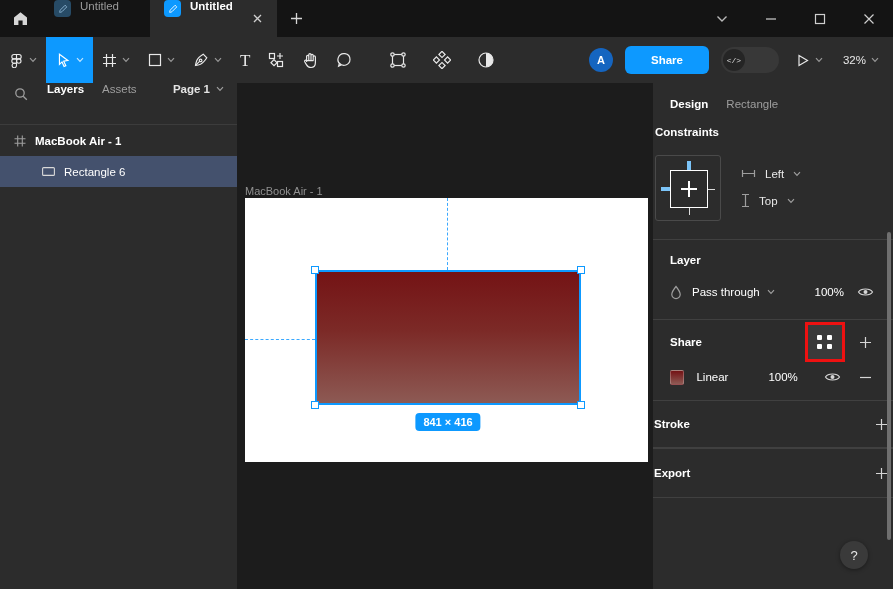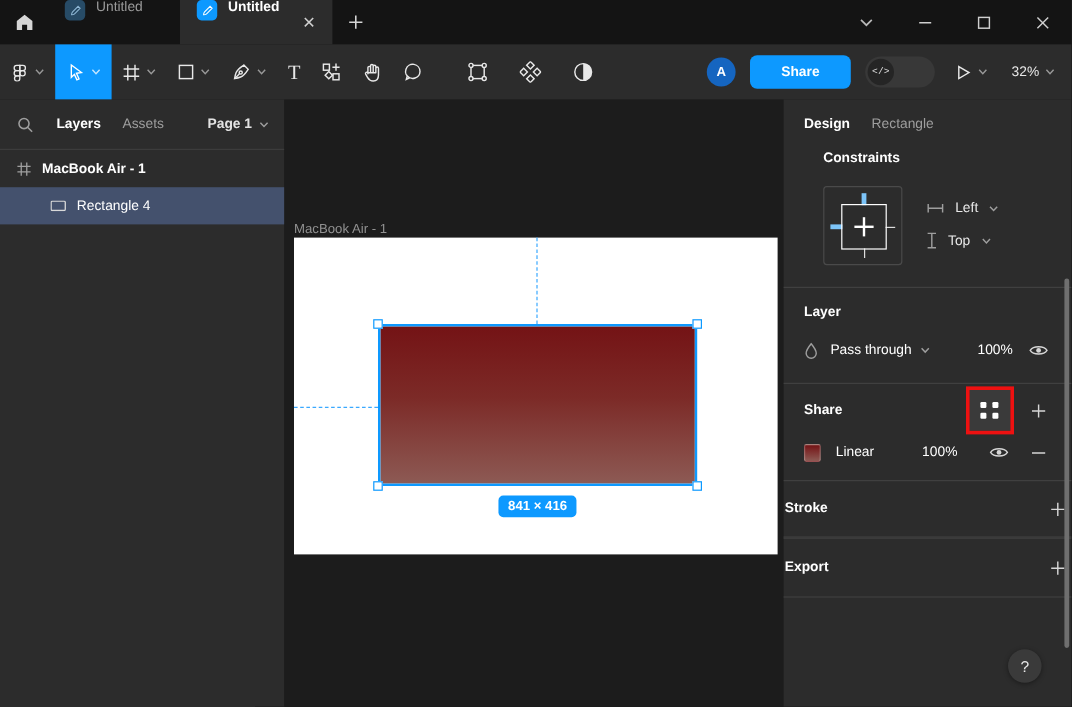--- a/index.html
+++ b/index.html
@@ -34,21 +34,21 @@
   .chev { opacity:.75; }
   .avatar { width:24px; height:24px; border-radius:50%; background:#1565c0; color:#fff; font-size:11px; font-weight:700; display:flex; align-items:center; justify-content:center; cursor:pointer; }
   .share-btn { background:#0d99ff; color:#fff; font-size:11.5px; font-weight:600; border:none; border-radius:6px; padding:8px 26px; cursor:pointer; }
   .dev-toggle { width:58px; height:26px; border-radius:13px; background:#383838; display:flex; align-items:center; padding:2px; cursor:pointer; }
   .dev-knob { width:22px; height:22px; border-radius:50%; background:#252525; color:#ddd; font-size:8px; font-family:"Liberation Mono", monospace; display:flex; align-items:center; justify-content:center; }
   .zoom-ctl, .present-ctl { display:flex; align-items:center; gap:5px; color:#e8e8e8; cursor:pointer; padding:0 4px; }
   .zoom-ctl span { font-size:11.5px; }
 
   
   .left-panel { position:absolute; top:83px; left:0; width:237px; bottom:0; background:#2c2c2c; }
-  .lp-header { height:42px; display:flex; align-items:center; padding:0 13px; gap:18px; border-bottom:1px solid #3c3c3c; }
+  .lp-header { height:42px; display:flex; align-items:flex-start; padding:0 13px; gap:18px; border-bottom:1px solid #3c3c3c; }
   .lp-tab { font-size:11.5px; color:#9e9e9e; cursor:pointer; }
   .lp-tab.active { color:#fff; font-weight:700; }
   .page-select { margin-left:auto; display:flex; align-items:center; gap:6px; color:#e3e3e3; font-weight:600; cursor:pointer; }
   .layer-row { height:31px; display:flex; align-items:center; gap:9px; cursor:pointer; color:#fff; }
   .layer-row.frame { padding-left:14px; font-weight:700; }
   .layer-row.child { padding-left:42px; }
   .layer-row.selected { background:#44516d; }
 
   
   .canvas { position:absolute; top:83px; left:237px; width:416px; bottom:0; background:#1c1c1c; }
@@ -65,21 +65,21 @@
   .guide-v { position:absolute; left:210px; top:115px; height:72px; border-left:1px dashed #3aa9ff; }
   .guide-h { position:absolute; left:8px; top:256px; width:70px; border-top:1px dashed #3aa9ff; }
   .size-badge { position:absolute; left:211px; top:330px; transform:translateX(-50%); background:#0d99ff; color:#fff; font-size:11px; font-weight:600; padding:3px 8px; border-radius:4px; white-space:nowrap; }
 
   
   .right-panel { position:absolute; top:83px; right:0; width:240px; bottom:0; background:#2c2c2c; }
   .rp-tabs { height:42px; display:flex; align-items:center; gap:18px; padding:0 17px; }
   .rp-tab { color:#9e9e9e; cursor:pointer; }
   .rp-tab.active { color:#fff; font-weight:700; }
   .rp-title { font-weight:700; font-size:11.5px; color:#fff; }
-  .constraints-block { padding:1px 33px 0; height:114px; }
+  .constraints-block { padding:1px 2px 0; height:114px; }
   .constraint-area { display:flex; gap:20px; margin-top:17px; }
   .cw { position:relative; width:66px; height:66px; border:1px solid #4a4a4a; border-radius:3px; flex:none; }
   .cw-square { position:absolute; left:14px; top:14px; width:38px; height:38px; border:1.5px solid #fff; }
   .cw-plus-v { position:absolute; left:32px; top:25px; width:1.5px; height:16px; background:#fff; }
   .cw-plus-h { position:absolute; left:25px; top:32px; width:16px; height:1.5px; background:#fff; }
   .cw-t { position:absolute; left:31px; top:5px; width:4px; height:10px; background:#7cc4f8; }
   .cw-l { position:absolute; left:5px; top:31px; width:10px; height:4px; background:#7cc4f8; }
   .cw-r { position:absolute; right:5px; top:32.5px; width:8px; height:1.5px; background:#ddd; }
   .cw-b { position:absolute; left:32.5px; bottom:5px; width:1.5px; height:8px; background:#ddd; }
   .constraint-opts { display:flex; flex-direction:column; justify-content:space-around; padding:6px 0; }
@@ -348,21 +348,21 @@
         </svg>
     </span>
     <span>MacBook Air - 1</span>
   </div>
   <div class="layer-row child selected">
     <span>
       <svg width="13" height="9" viewBox="0 0 13 9">
           <rect x="0.6" y="0.6" width="11.8" height="7.8" rx="1" fill="none" stroke="#d9d9d9" stroke-width="1.1"></rect>
         </svg>
     </span>
-    <span>Rectangle 4</span>
+    <span>Rectangle 6</span>
   </div>
 </div>
 
 <div class="canvas">
   <div class="frame-label">MacBook Air - 1</div>
   <div class="design-frame"></div>
   <div class="guide-v"></div>
   <div class="guide-h"></div>
   <div class="sel-rect"></div>
   <div class="handle h-tl"></div>

